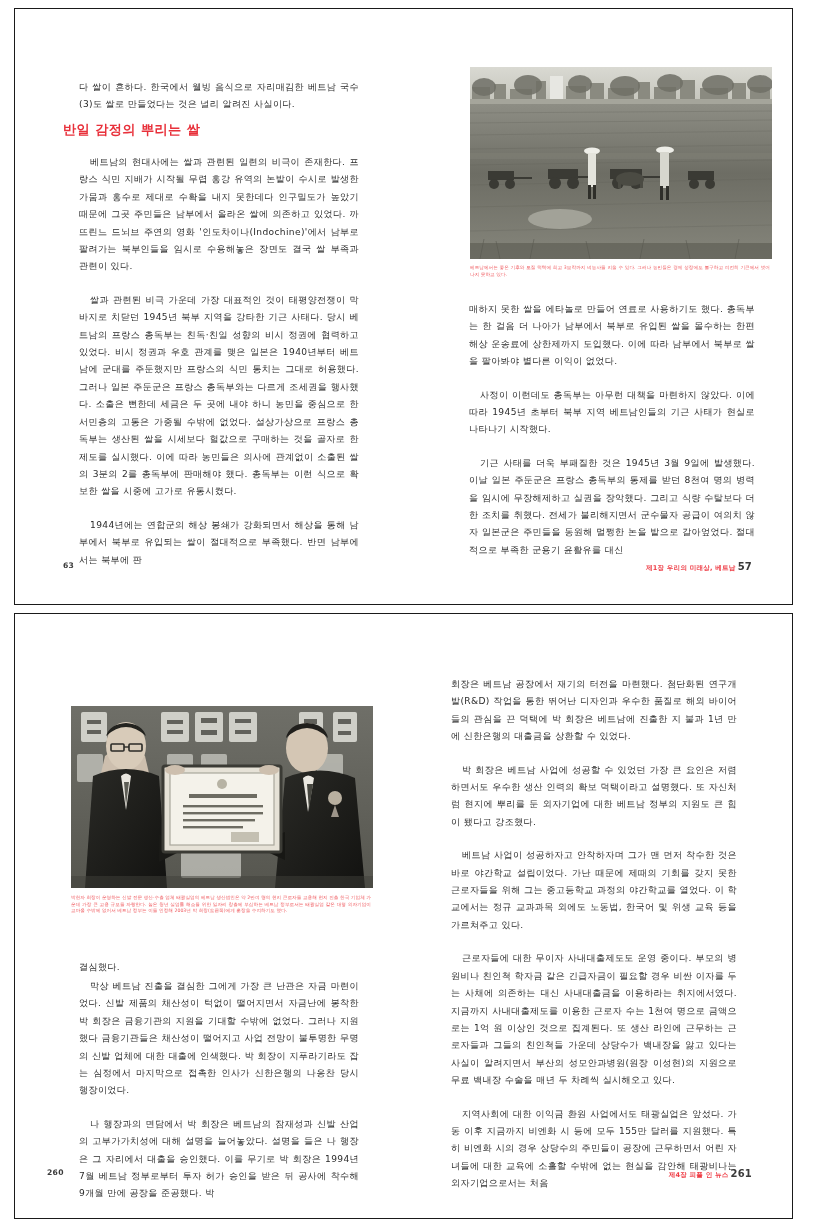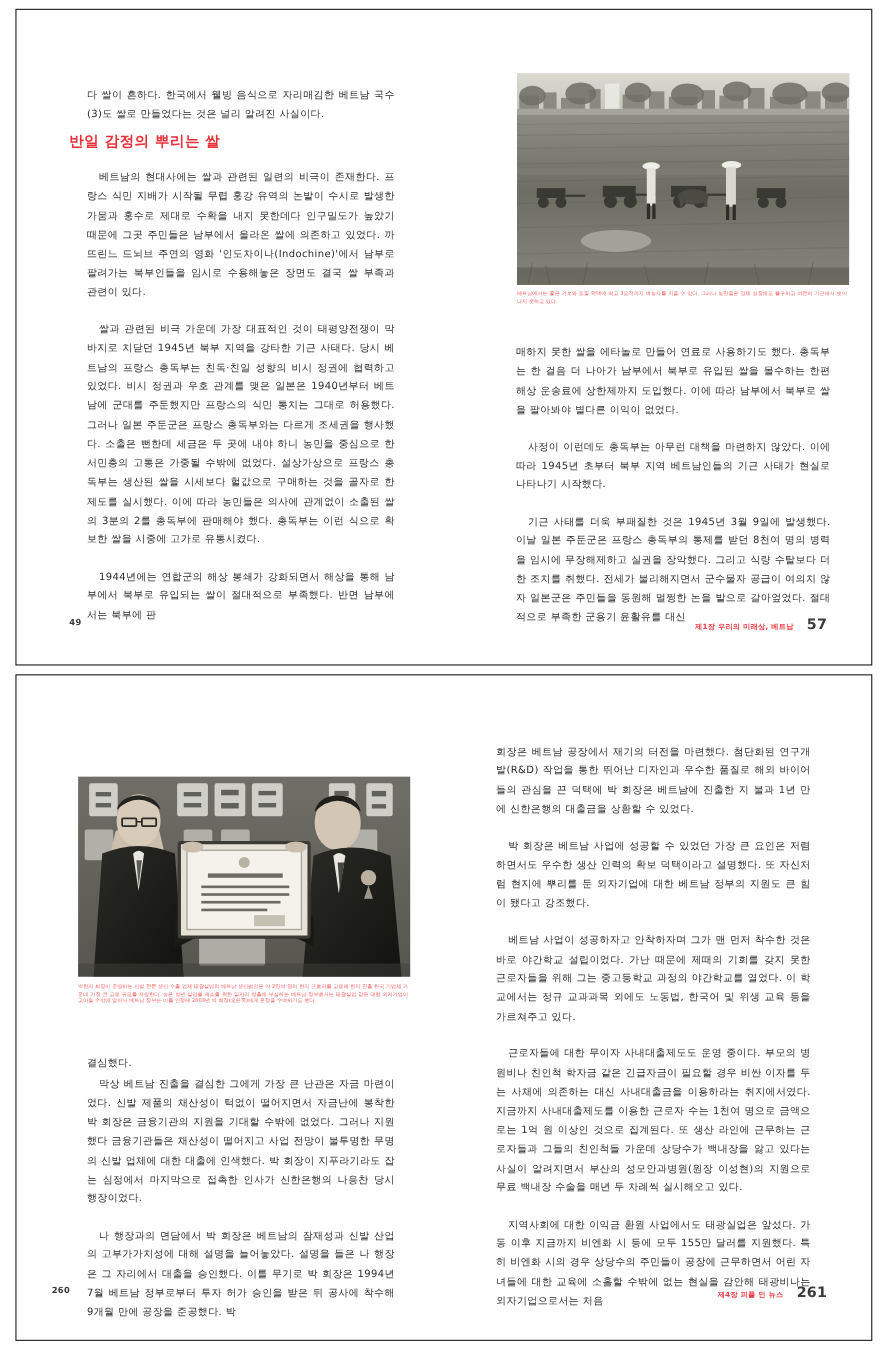--- a/index.html
+++ b/index.html
@@ -92,28 +92,28 @@
   .folio-right {
     position: absolute;
     font-size: 6.6px;
     font-weight: bold;
     color: #ee3b44;
     letter-spacing: 0.2px;
     white-space: nowrap;
   }
   .folio-right .num {
     color: #3a3a3a;
-    font-size: 13px;
-    margin-left: 12px;
+    font-size: 10px;
+    margin-left: 2px;
   }
 
   
   #s1-left-top   { left: 48px;  top: 54px;  width: 312px; }
   #s1-left-body  { left: 48px;  top: 112px; width: 312px; }
-  #s1-right-body { left: 438px; top: 288px; width: 318px; }
+  #s1-right-body { left: 438px; top: 276px; width: 318px; }
   #s1-photo      { left: 455px; top: 58px;  width: 302px; height: 192px; }
   #s1-caption    { left: 455px; top: 256px; width: 300px; }
   #s1-folio      { left: 48px;  top: 552px; }
   #s1-folio-r    { right: 40px; top: 552px; }
 
   
   #s2-photo      { left: 56px;  top: 92px;  width: 302px; height: 182px; }
   #s2-caption    { left: 56px;  top: 281px; width: 300px; }
   #s2-left-a     { left: 48px;  top: 329px; width: 312px; }
   #s2-left-body  { left: 48px;  top: 348px; width: 312px; }
@@ -133,21 +133,21 @@
 
     <div class="col" id="s1-left-body">
       <h2 class="section-head">반일 감정의 뿌리는 쌀</h2>
       <div class="body-text">
         <p>베트남의 현대사에는 쌀과 관련된 일련의 비극이 존재한다. 프랑스 식민 지배가 시작될 무렵 홍강 유역의 논밭이 수시로 발생한 가뭄과 홍수로 제대로 수확을 내지 못한데다 인구밀도가 높았기 때문에 그곳 주민들은 남부에서 올라온 쌀에 의존하고 있었다. 까뜨린느 드뇌브 주연의 영화 '인도차이나(Indochine)'에서 남부로 팔려가는 북부인들을 임시로 수용해놓은 장면도 결국 쌀 부족과 관련이 있다.</p>
         <p>쌀과 관련된 비극 가운데 가장 대표적인 것이 태평양전쟁이 막바지로 치닫던 1945년 북부 지역을 강타한 기근 사태다. 당시 베트남의 프랑스 총독부는 친독·친일 성향의 비시 정권에 협력하고 있었다. 비시 정권과 우호 관계를 맺은 일본은 1940년부터 베트남에 군대를 주둔했지만 프랑스의 식민 통치는 그대로 허용했다. 그러나 일본 주둔군은 프랑스 총독부와는 다르게 조세권을 행사했다. 소출은 뻔한데 세금은 두 곳에 내야 하니 농민을 중심으로 한 서민층의 고통은 가중될 수밖에 없었다. 설상가상으로 프랑스 총독부는 생산된 쌀을 시세보다 헐값으로 구매하는 것을 골자로 한 제도를 실시했다. 이에 따라 농민들은 의사에 관계없이 소출된 쌀의 3분의 2를 총독부에 판매해야 했다. 총독부는 이런 식으로 확보한 쌀을 시중에 고가로 유통시켰다.</p>
         <p>1944년에는 연합군의 해상 봉쇄가 강화되면서 해상을 통해 남부에서 북부로 유입되는 쌀이 절대적으로 부족했다. 반면 남부에서는 북부에 판</p>
       </div>
     </div>
 
-    <div class="folio" id="s1-folio">49</div>
+    <div class="folio" id="s1-folio">63</div>
 
     <div class="photo" id="s1-photo">
       <svg viewBox="0 0 302 192" preserveAspectRatio="none">
         <defs>
           <linearGradient id="skyg1" x1="0" y1="0" x2="0" y2="1">
             <stop offset="0%" stop-color="#d9d9d2"></stop>
             <stop offset="100%" stop-color="#c6c6bd"></stop>
           </linearGradient>
           <linearGradient id="fieldg1" x1="0" y1="0" x2="0" y2="1">
             <stop offset="0%" stop-color="#8d8d84"></stop>

